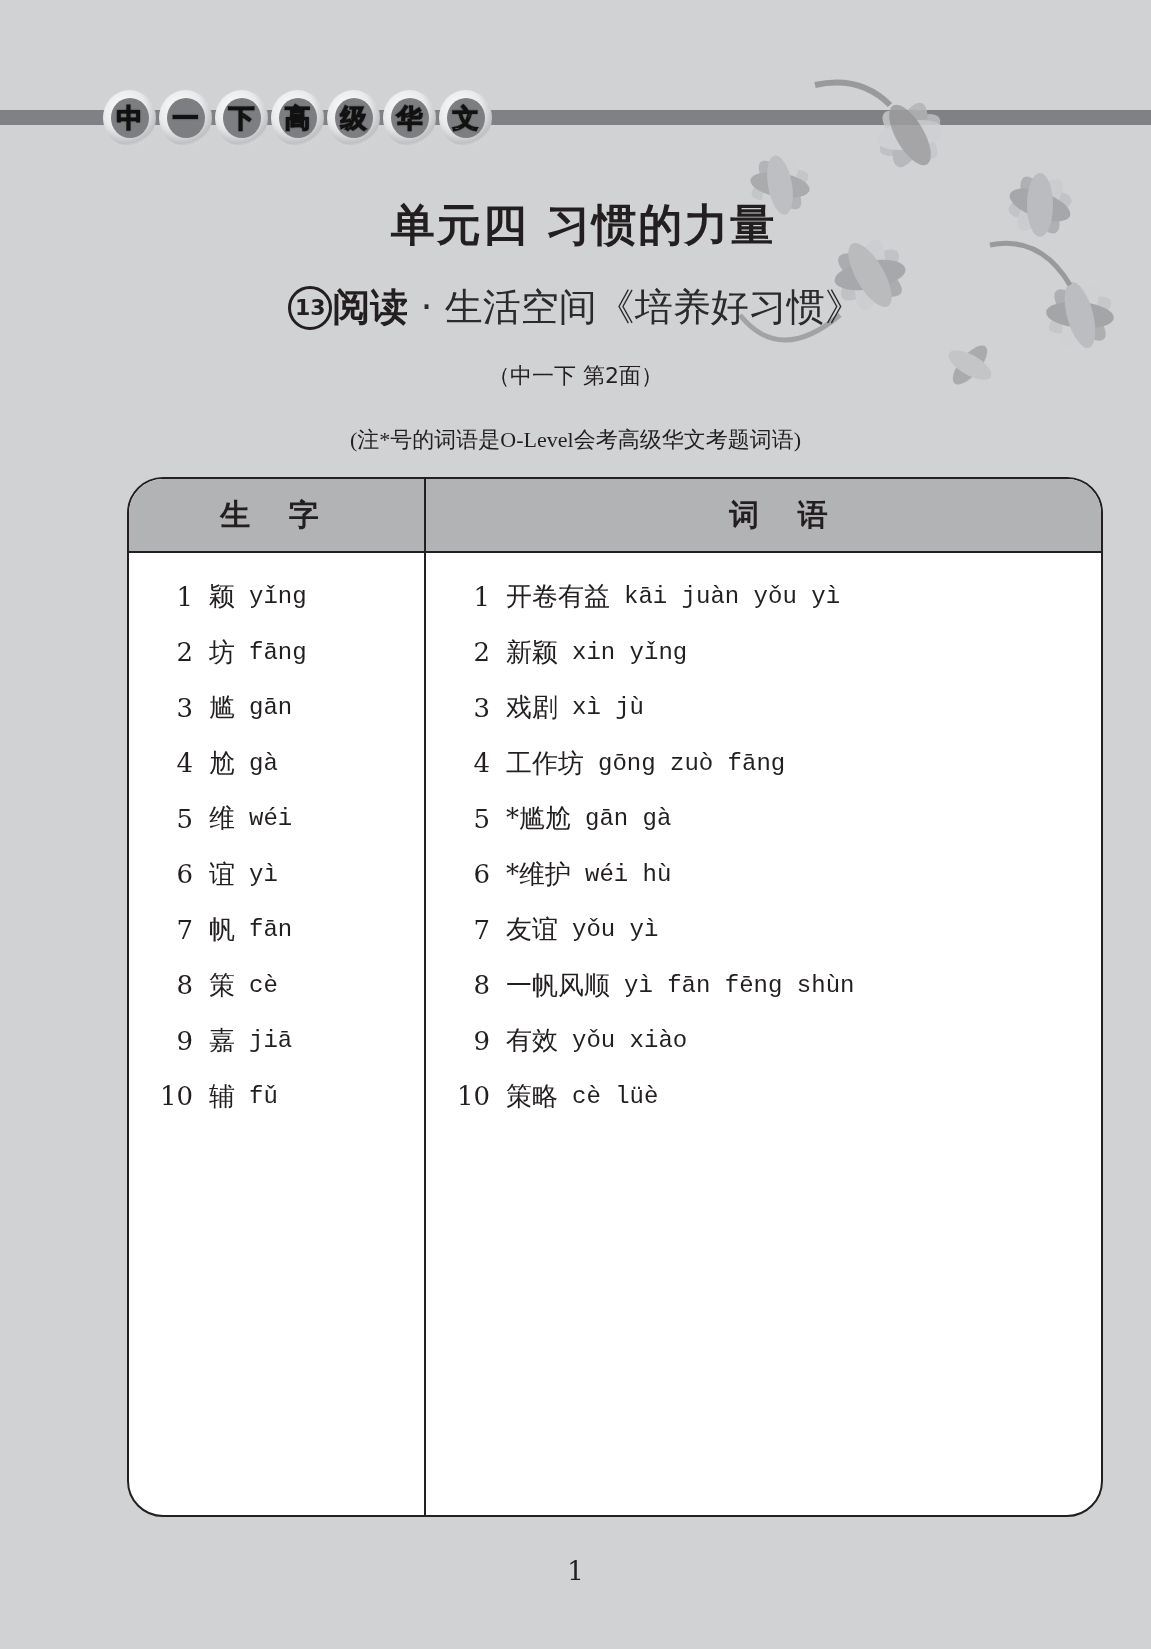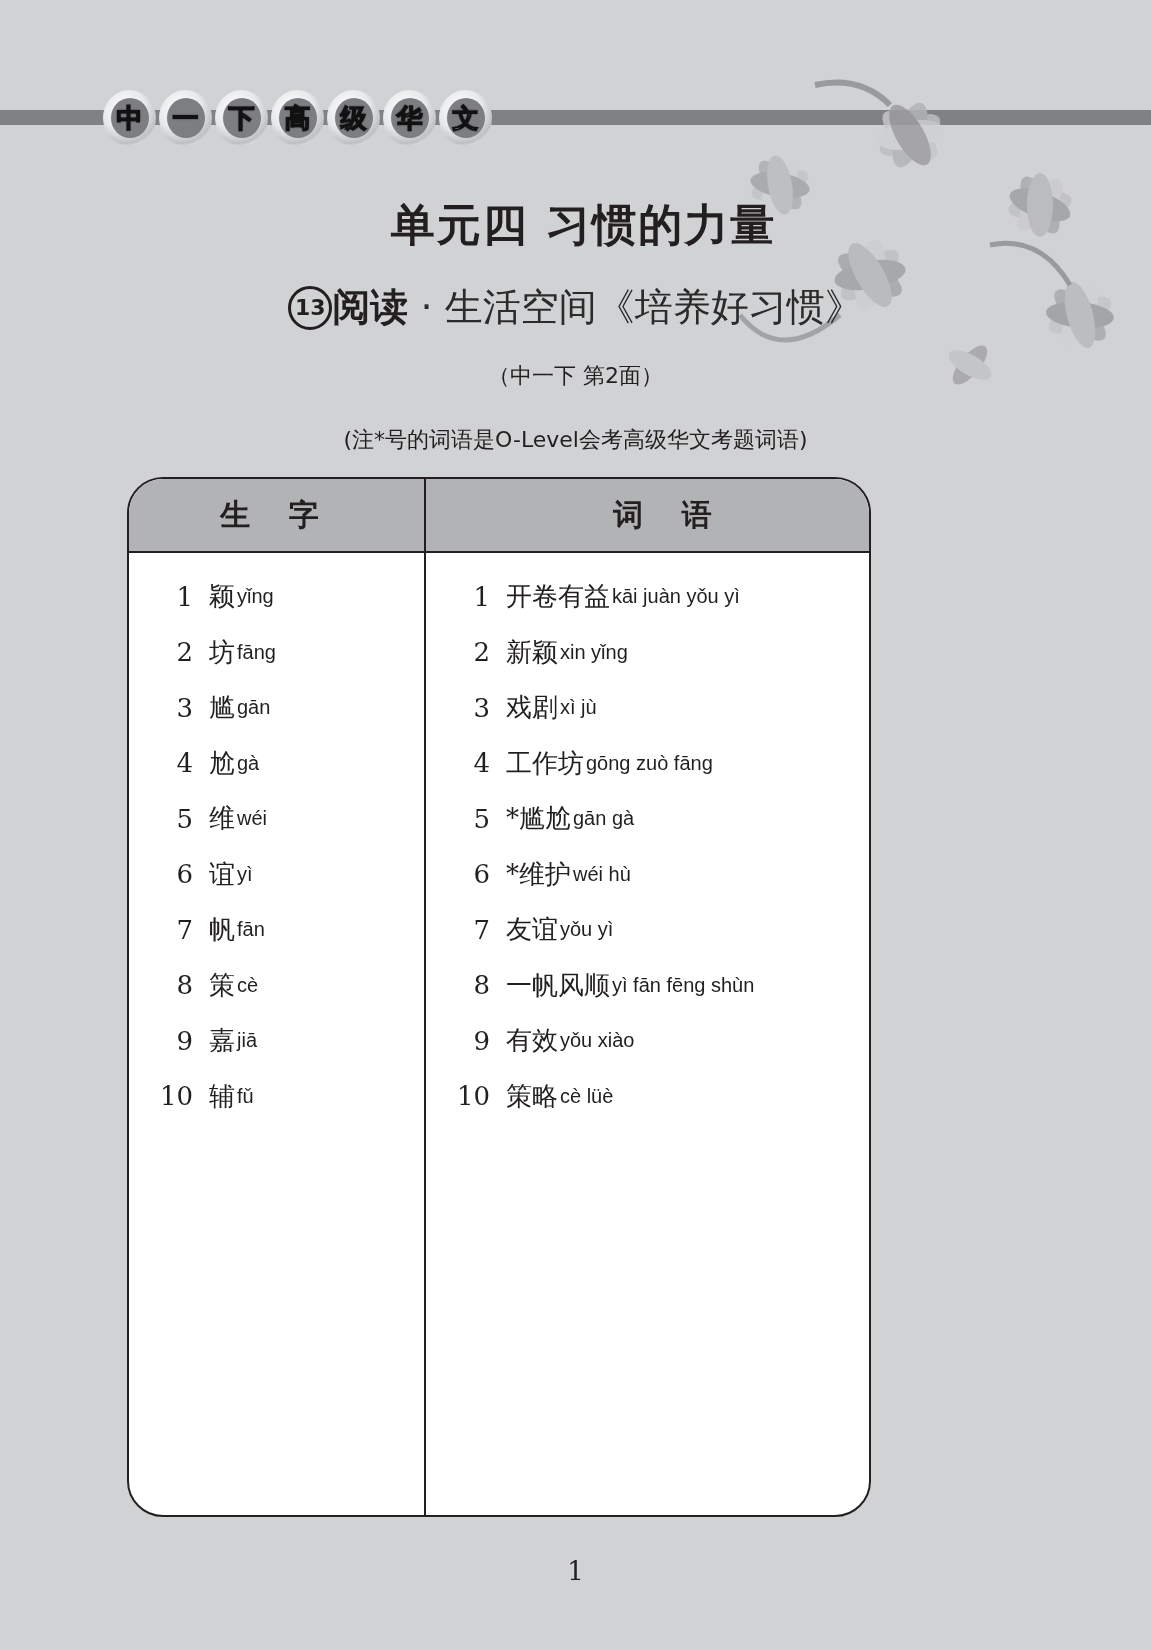--- a/index.html
+++ b/index.html
@@ -53,25 +53,25 @@
       text-align: center; vertical-align: 5px; margin-right: 0;
     }
     .subtitle .bold { font-weight: bold; }
     .subtitle .light { font-weight: normal; color: #2b2b2b; }
     .meta {
       position: absolute; left: 0; width: 1151px; top: 361px;
       text-align: center; font-size: 22px; z-index: 2;
     }
     .note {
       position: absolute; left: 0; width: 1151px; top: 425px;
-      text-align: center; font-size: 22px; z-index: 2;
+      text-align: center; font-size: 22px; z-index: 2; font-family: Liberation Serif, serif;
     }
     .table {
       position: absolute; left: 127px; top: 477px;
-      width: 744px; height: 1040px;
+      width: 976px; height: 1040px;
       background: #ffffff;
       border: 2.5px solid #231f20;
       border-radius: 36px;
       overflow: hidden;
       box-sizing: border-box;
     }
     .thead {
       display: flex; height: 72px; background: #b2b3b5;
       border-bottom: 2.5px solid #231f20;
     }
@@ -84,21 +84,21 @@
     .tbody { display: flex; height: calc(100% - 74px); }
     .col-left { width: 295px; border-right: 2px solid #231f20; padding-top: 16px; }
     .col-right { flex: 1; padding-top: 16px; }
     .row {
       height: 55.5px; display: flex; align-items: center;
       font-size: 24px;
     }
     .col-left .row .n { width: 64px; text-align: right; font-family: "DejaVu Serif", serif; font-size: 26px; }
     .col-right .row .n { width: 64px; text-align: right; font-family: "DejaVu Serif", serif; font-size: 26px; }
     .row .hz { margin-left: 16px; font-family: "DejaVu Serif", serif; font-size: 26px; }
-    .row .py { margin-left: 2px; font-family: Liberation Sans, sans-serif; font-size: 20px; }
+    .row .py { margin-left: 14px; font-family: Liberation Mono, monospace; font-size: 24px; }
     .pageno {
       position: absolute; left: 0; width: 1151px; top: 1556px;
       text-align: center; font-size: 26px; font-family: "DejaVu Serif", serif;
     }
   </style>
 </head>
 <body>
 
 <div class="band"></div>
 

